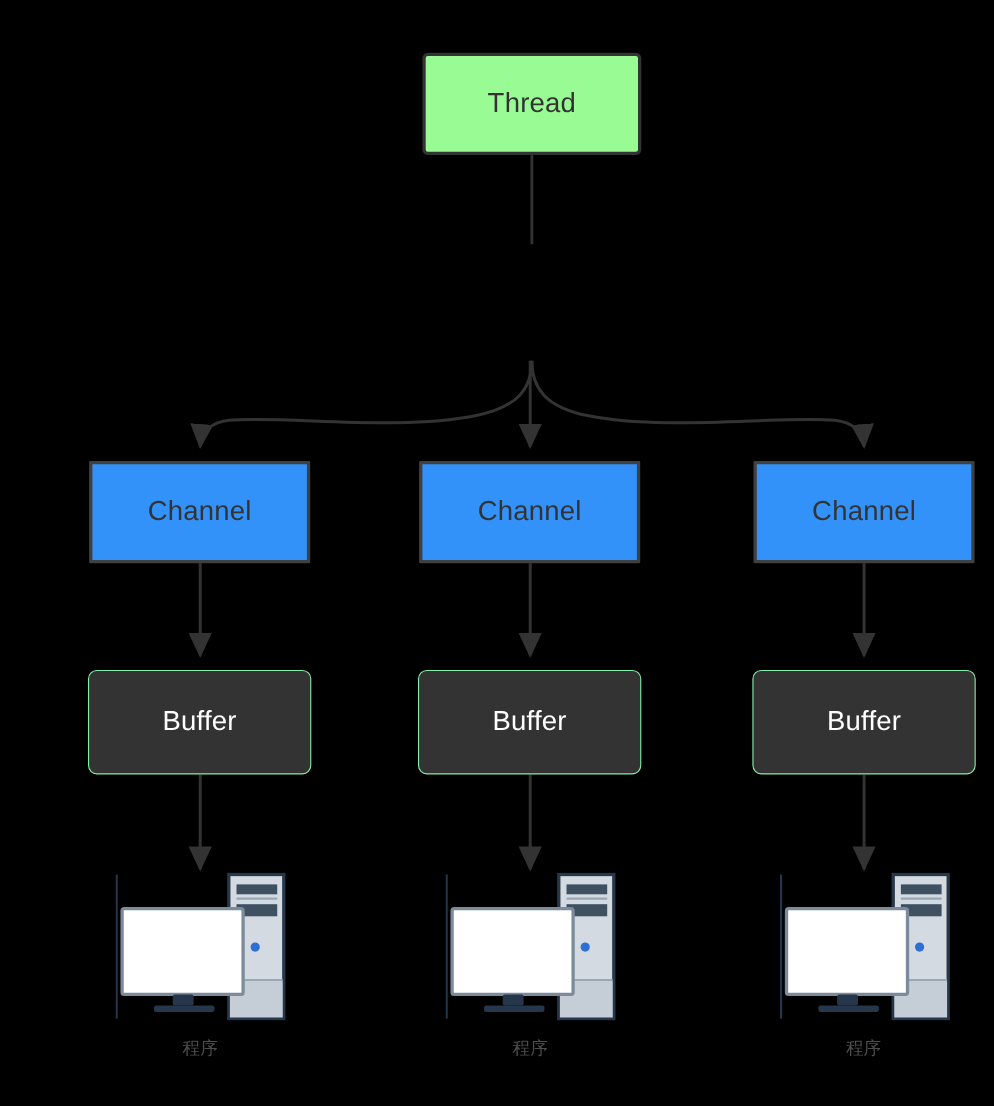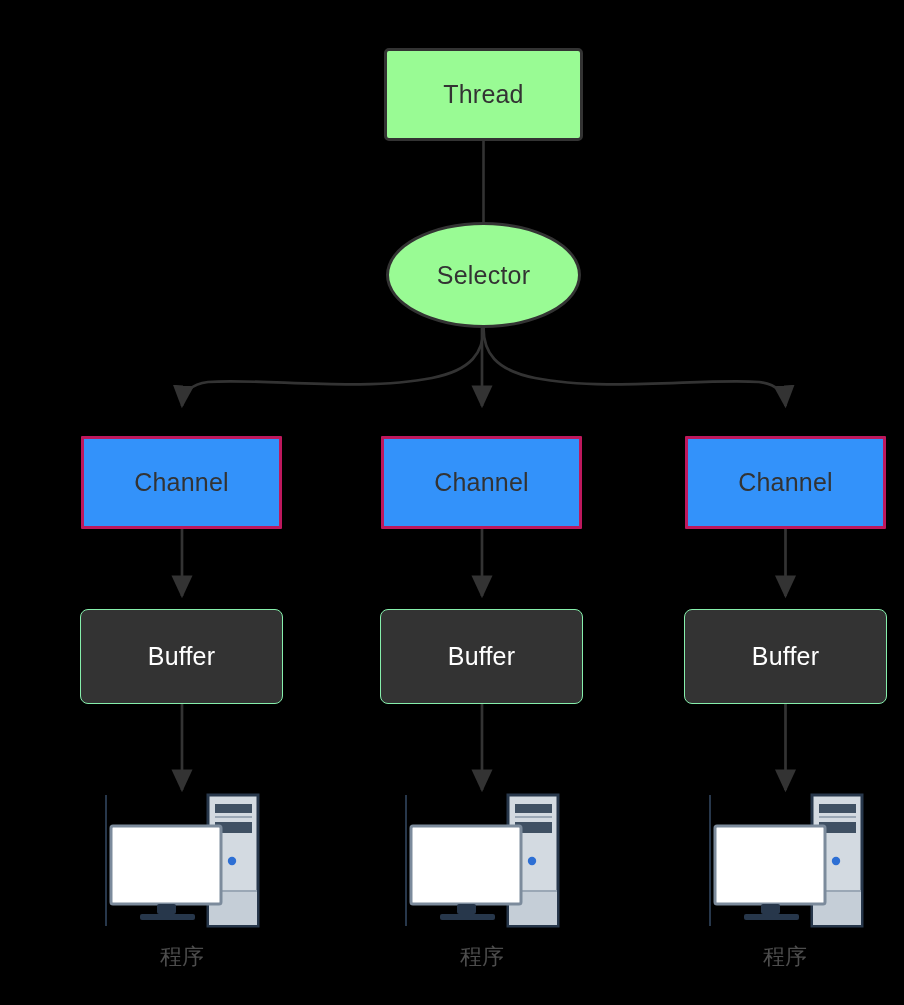--- a/index.html
+++ b/index.html
@@ -58,23 +58,23 @@
     background: #99FB94;
     border: 3px solid #333333;
     border-radius: 50%;
   }
   #node-selector .node-label { color: #333333; }
 
   
   .node-channel {
     width: 201px;
     height: 93px;
-    top: 436px;
+    top: 419px;
     background: #3392FA;
-    border: 3px solid #be185d;
+    border: 3px solid #404040;
     border-radius: 1px;
   }
   .node-channel .node-label { color: #333333; }
   #node-channel-0 { left: 49px; }
   #node-channel-1 { left: 349px; }
   #node-channel-2 { left: 653px; }
 
   
   .node-buffer {
     width: 203px;
@@ -100,21 +100,21 @@
   #node-program-1 { left: 373px; }
   #node-program-2 { left: 677px; }
 
   
   .program-caption {
     position: absolute;
     top: 946px;
     width: 200px;
     text-align: center;
     color: #4D4D4D;
-    font-size: 22px;
+    font-size: 16px;
     line-height: 1;
     white-space: nowrap;
   }
   #caption-0 { left: 50px; }
   #caption-1 { left: 350px; }
   #caption-2 { left: 653px; }
 
   #edge-layer {
     position: absolute;
     left: 0;
@@ -150,23 +150,20 @@
 
     <path d="M150,704 L150,790" stroke="#333333" stroke-width="2.7" fill="none" marker-end="url(#arrowhead)"></path>
     <path d="M450,704 L450,790" stroke="#333333" stroke-width="2.7" fill="none" marker-end="url(#arrowhead)"></path>
     <path d="M753.5,704 L753.5,790" stroke="#333333" stroke-width="2.7" fill="none" marker-end="url(#arrowhead)"></path>
   </svg>
 
   <div class="node" id="node-thread">
     <span class="node-label">Thread</span>
   </div>
 
-  <div class="node" id="node-selector">
-    <span class="node-label">Selector</span>
-  </div>
 
   <div class="node node-channel" id="node-channel-0">
     <span class="node-label">Channel</span>
   </div>
   <div class="node node-channel" id="node-channel-1">
     <span class="node-label">Channel</span>
   </div>
   <div class="node node-channel" id="node-channel-2">
     <span class="node-label">Channel</span>
   </div>

